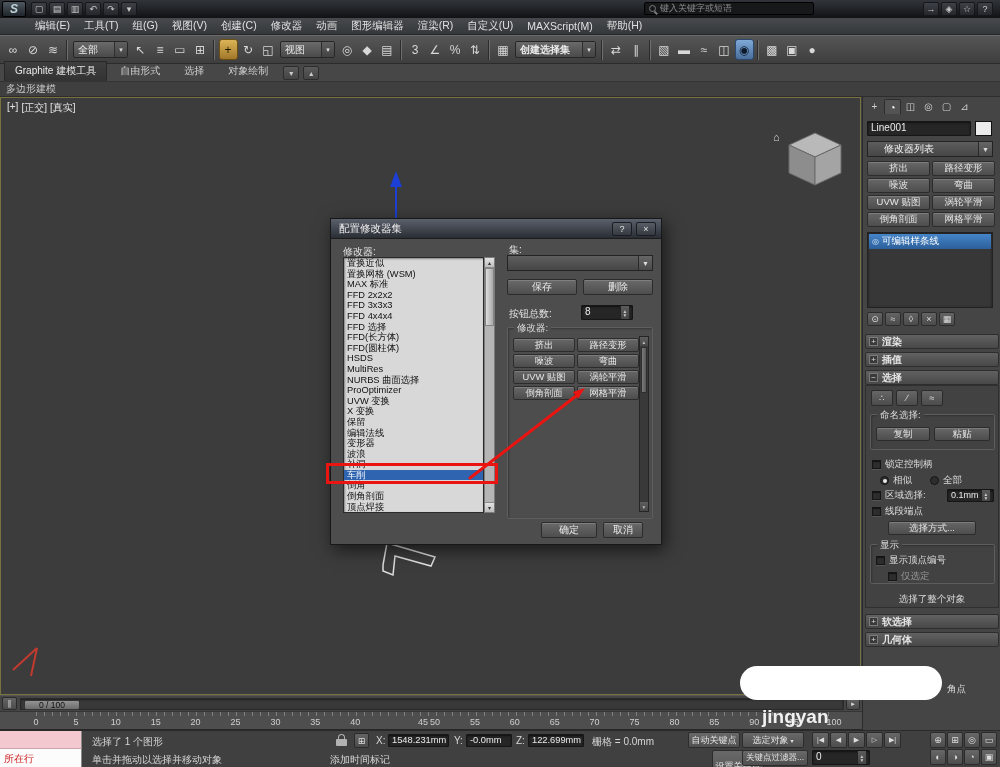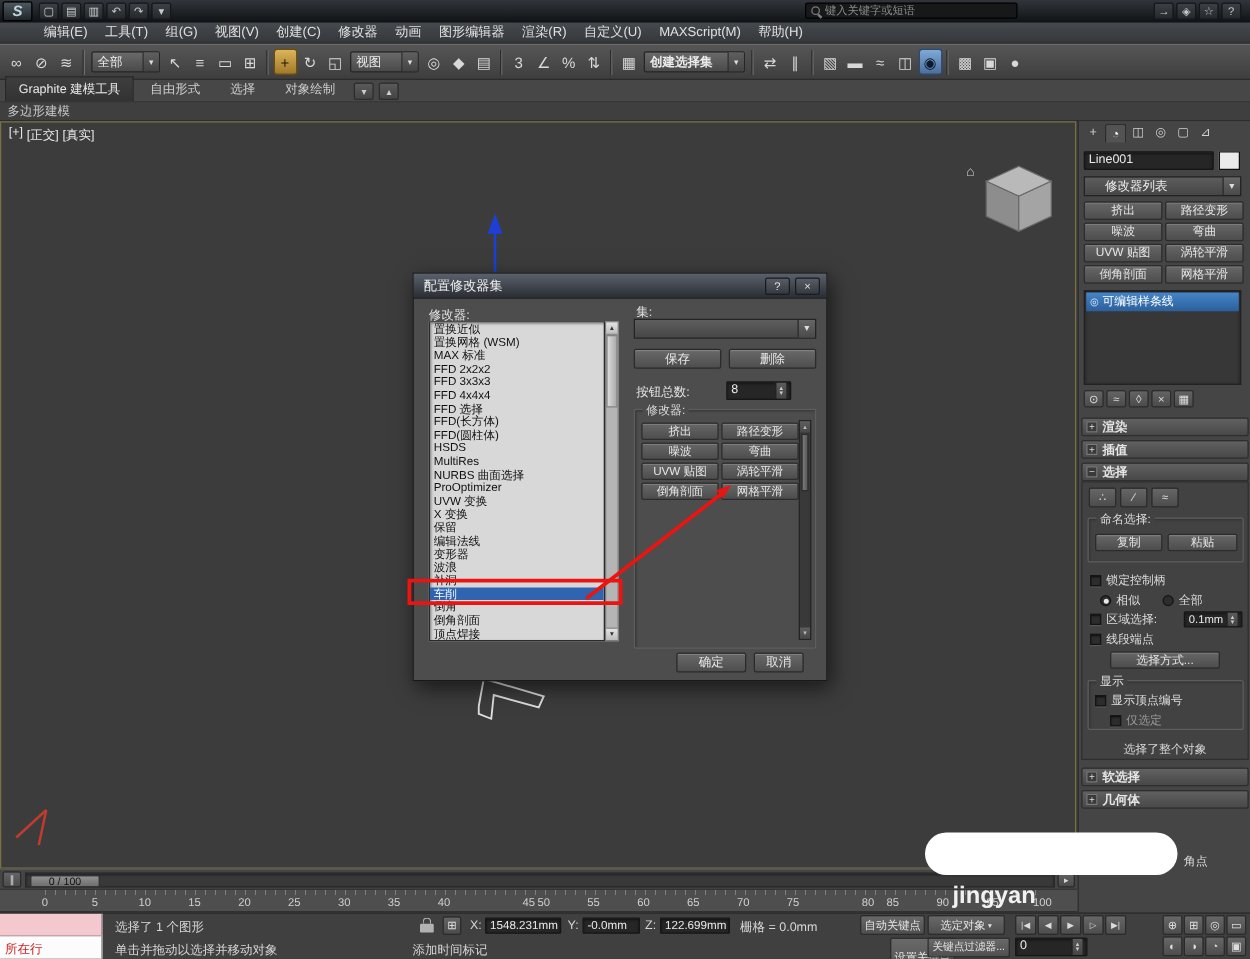--- a/index.html
+++ b/index.html
@@ -401,21 +401,21 @@
       <div class="rlabel" style="left: 30%;">30</div>
       <div class="rlabel" style="left: 35%;">35</div>
       <div class="rlabel" style="left: 40%;">40</div>
       <div class="rlabel" style="left: 45%; margin-left: 28px;">45</div>
       <div class="rlabel" style="left: 50%;">50</div>
       <div class="rlabel" style="left: 55%;">55</div>
       <div class="rlabel" style="left: 60%;">60</div>
       <div class="rlabel" style="left: 65%;">65</div>
       <div class="rlabel" style="left: 70%;">70</div>
       <div class="rlabel" style="left: 75%;">75</div>
-      <div class="rlabel" style="left: 80%; margin-left: 20px;">80</div>
+      <div class="rlabel" style="left: 80%;">80</div>
       <div class="rlabel" style="left: 85%;">85</div>
       <div class="rlabel" style="left: 90%;">90</div>
       <div class="rlabel" style="left: 95%;">95</div>
       <div class="rlabel" style="left: 100%;">100</div>
     </div>
 </div>
 
 <div id="statusbar">
   <div id="listener-pink" class="abs"></div>
   <div id="listener-white" class="abs">

